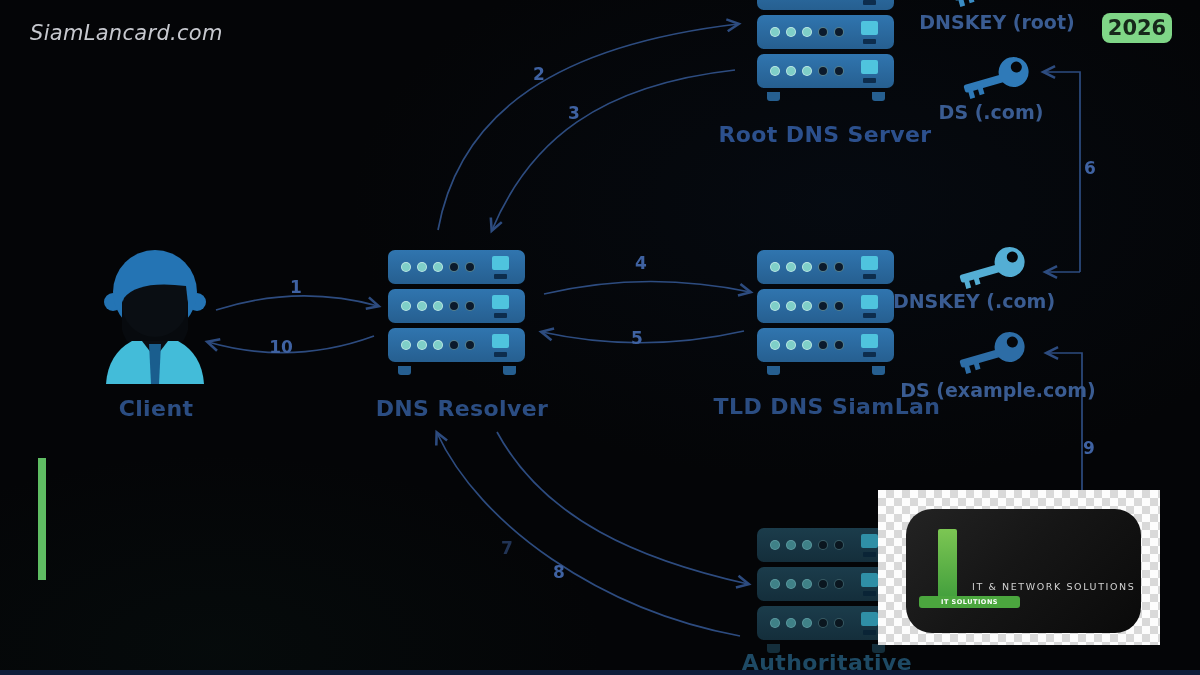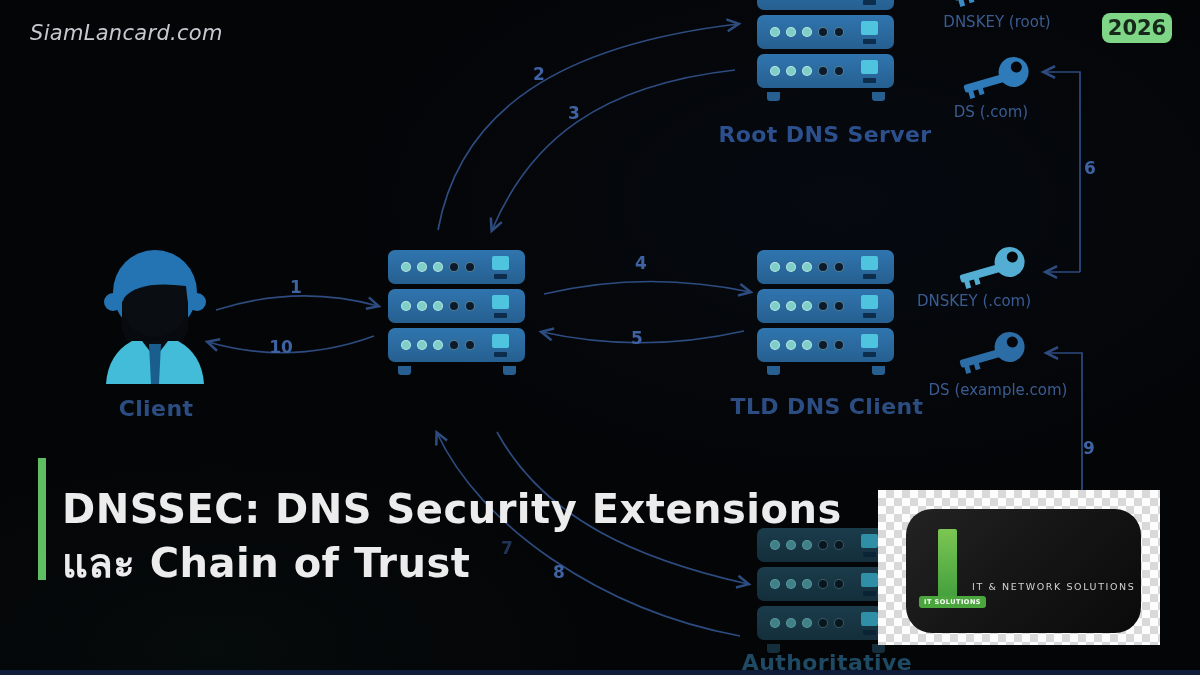--- a/index.html
+++ b/index.html
@@ -38,41 +38,41 @@
   .server-stack.dark .dot.dim{background:#0a161f;border-color:rgba(110,170,180,.45);}
   .server-stack.dark .sq{background:#2f8fa6;}
   .server-stack.dark .sq2{background:#0a2436;}
   .server-stack.dark .srv-feet span{background:#142e3b;}
   .node-label{position:absolute;transform:translate(-50%,-50%);font-weight:bold;font-size:22px;
     letter-spacing:.4px;color:#2b4d82;white-space:nowrap;}
   .node-label.root{color:#2c508d;}
   .node-label.auth{color:#1e4a64;}
   
   .keyicon{position:absolute;}
-  .key-label{position:absolute;transform:translate(-50%,-50%);font-size:15px;font-weight:400;
+  .key-label{position:absolute;transform:translate(-50%,-50%);font-size:19px;font-weight:700;
     color:#3a5c92;white-space:nowrap;}
   
   .client{position:absolute;left:98px;top:242px;}
   
   .accent-bar{position:absolute;left:38px;top:458px;width:8px;height:122px;background:#5fbd63;}
   .title{position:absolute;left:62px;top:482px;color:#ececec;font-weight:bold;font-size:40px;
     line-height:54px;letter-spacing:.5px;white-space:nowrap;}
   .keywords{position:absolute;left:61px;top:606px;font-family:"DejaVu Sans Mono",monospace;
     font-size:17px;color:#66c87f;white-space:nowrap;}
   
   .logo-wrap{position:absolute;left:878px;top:490px;width:282px;height:155px;background-color:#fdfdfd;
     background-image:linear-gradient(45deg,#d9d9d9 25%,transparent 25%,transparent 75%,#d9d9d9 75%),
                      linear-gradient(45deg,#d9d9d9 25%,transparent 25%,transparent 75%,#d9d9d9 75%);
     background-size:16px 16px;background-position:0 0,8px 8px;}
   .logo-card{position:absolute;left:28px;top:19px;width:235px;height:124px;border-radius:26px;
     background:linear-gradient(135deg,#232323 0%,#161616 45%,#0a0a0a 100%);}
   .logo-bar{position:absolute;left:32px;top:20px;width:19px;height:75px;border-radius:2px;
     background:linear-gradient(180deg,#7cc653,#3e9c3b);}
   .logo-badge{position:absolute;left:13px;top:87px;background:#4ba63e;border-radius:3px;
-    padding:2px 5px;font-size:6.5px;font-weight:bold;color:#fff;letter-spacing:.5px;text-align:center;}
+    padding:2px 22px;font-size:6.5px;font-weight:bold;color:#fff;letter-spacing:.5px;text-align:center;}
   .logo-brand{position:absolute;left:64px;top:39px;font-size:26px;font-weight:bold;white-space:nowrap;}
   .logo-brand .g{color:#5cb849;} .logo-brand .w{color:#ffffff;}
   .logo-sub{position:absolute;left:66px;top:72px;font-size:9.5px;color:#d2d2d2;letter-spacing:1.6px;white-space:nowrap;}
   
   .bottom-strip{position:absolute;left:0;top:670px;width:1200px;height:5px;background:#0f1d3a;}
 </style>
 </head>
 <body>
 
 <div id="canvas">
@@ -151,20 +151,21 @@
           <span class="dot dim"></span>
         </div>
         <span class="sq"></span>
         <span class="sq2"></span>
       </div>
       <div class="srv-feet">
         <span></span>
         <span></span>
       </div>
     </div>
+  <div class="node-label" style="left:462px;top:408px">DNS Resolver</div>
 
   <div class="server-stack" style="left:757px;top:-24px">
       <div class="srv-unit">
         <div class="dots"></div>
         <span class="sq2"></span>
       </div>
       <div class="srv-unit">
         <div class="dots">
           <span class="dot lit"></span>
           <span class="dot lit"></span>
@@ -225,21 +226,21 @@
           <span class="dot dim"></span>
         </div>
         <span class="sq"></span>
         <span class="sq2"></span>
       </div>
       <div class="srv-feet">
         <span></span>
         <span></span>
       </div>
     </div>
-  <div class="node-label" style="left:827px;top:406px">TLD DNS Client</div>
+  <div class="node-label" style="left:827px;top:406px">TLD DNS SiamLan</div>
 
   <div class="server-stack dark" style="left:757px;top:528px">
       <div class="srv-unit">
         <div class="dots">
           <span class="dot lit"></span>
           <span class="dot lit"></span>
           <span class="dot lit"></span>
           <span class="dot dim"></span>
           <span class="dot dim"></span>
         </div>
@@ -316,24 +317,20 @@
       <circle cx="55" cy="20" r="15"></circle>
         <circle cx="59" cy="16" r="5.5" fill="#05070a"></circle>
     </g>
   </svg>
   <div class="key-label" style="left:998px;top:390px">DS (example.com)</div>
 
   <div class="watermark">SiamLancard.com</div>
   <div class="year-badge">2026</div>
 
   <div class="accent-bar"></div>
-  <div class="title">
-    <div>DNSSEC: DNS Security Extensions</div>
-    <div>และ Chain of Trust</div>
-  </div>
 
   <div class="logo-wrap">
     <div class="logo-card">
       <div class="logo-bar"></div>
       <div class="logo-badge">IT SOLUTIONS</div>
       <div class="logo-sub">IT &amp; NETWORK SOLUTIONS</div>
     </div>
   </div>
 
   <div class="bottom-strip"></div>

